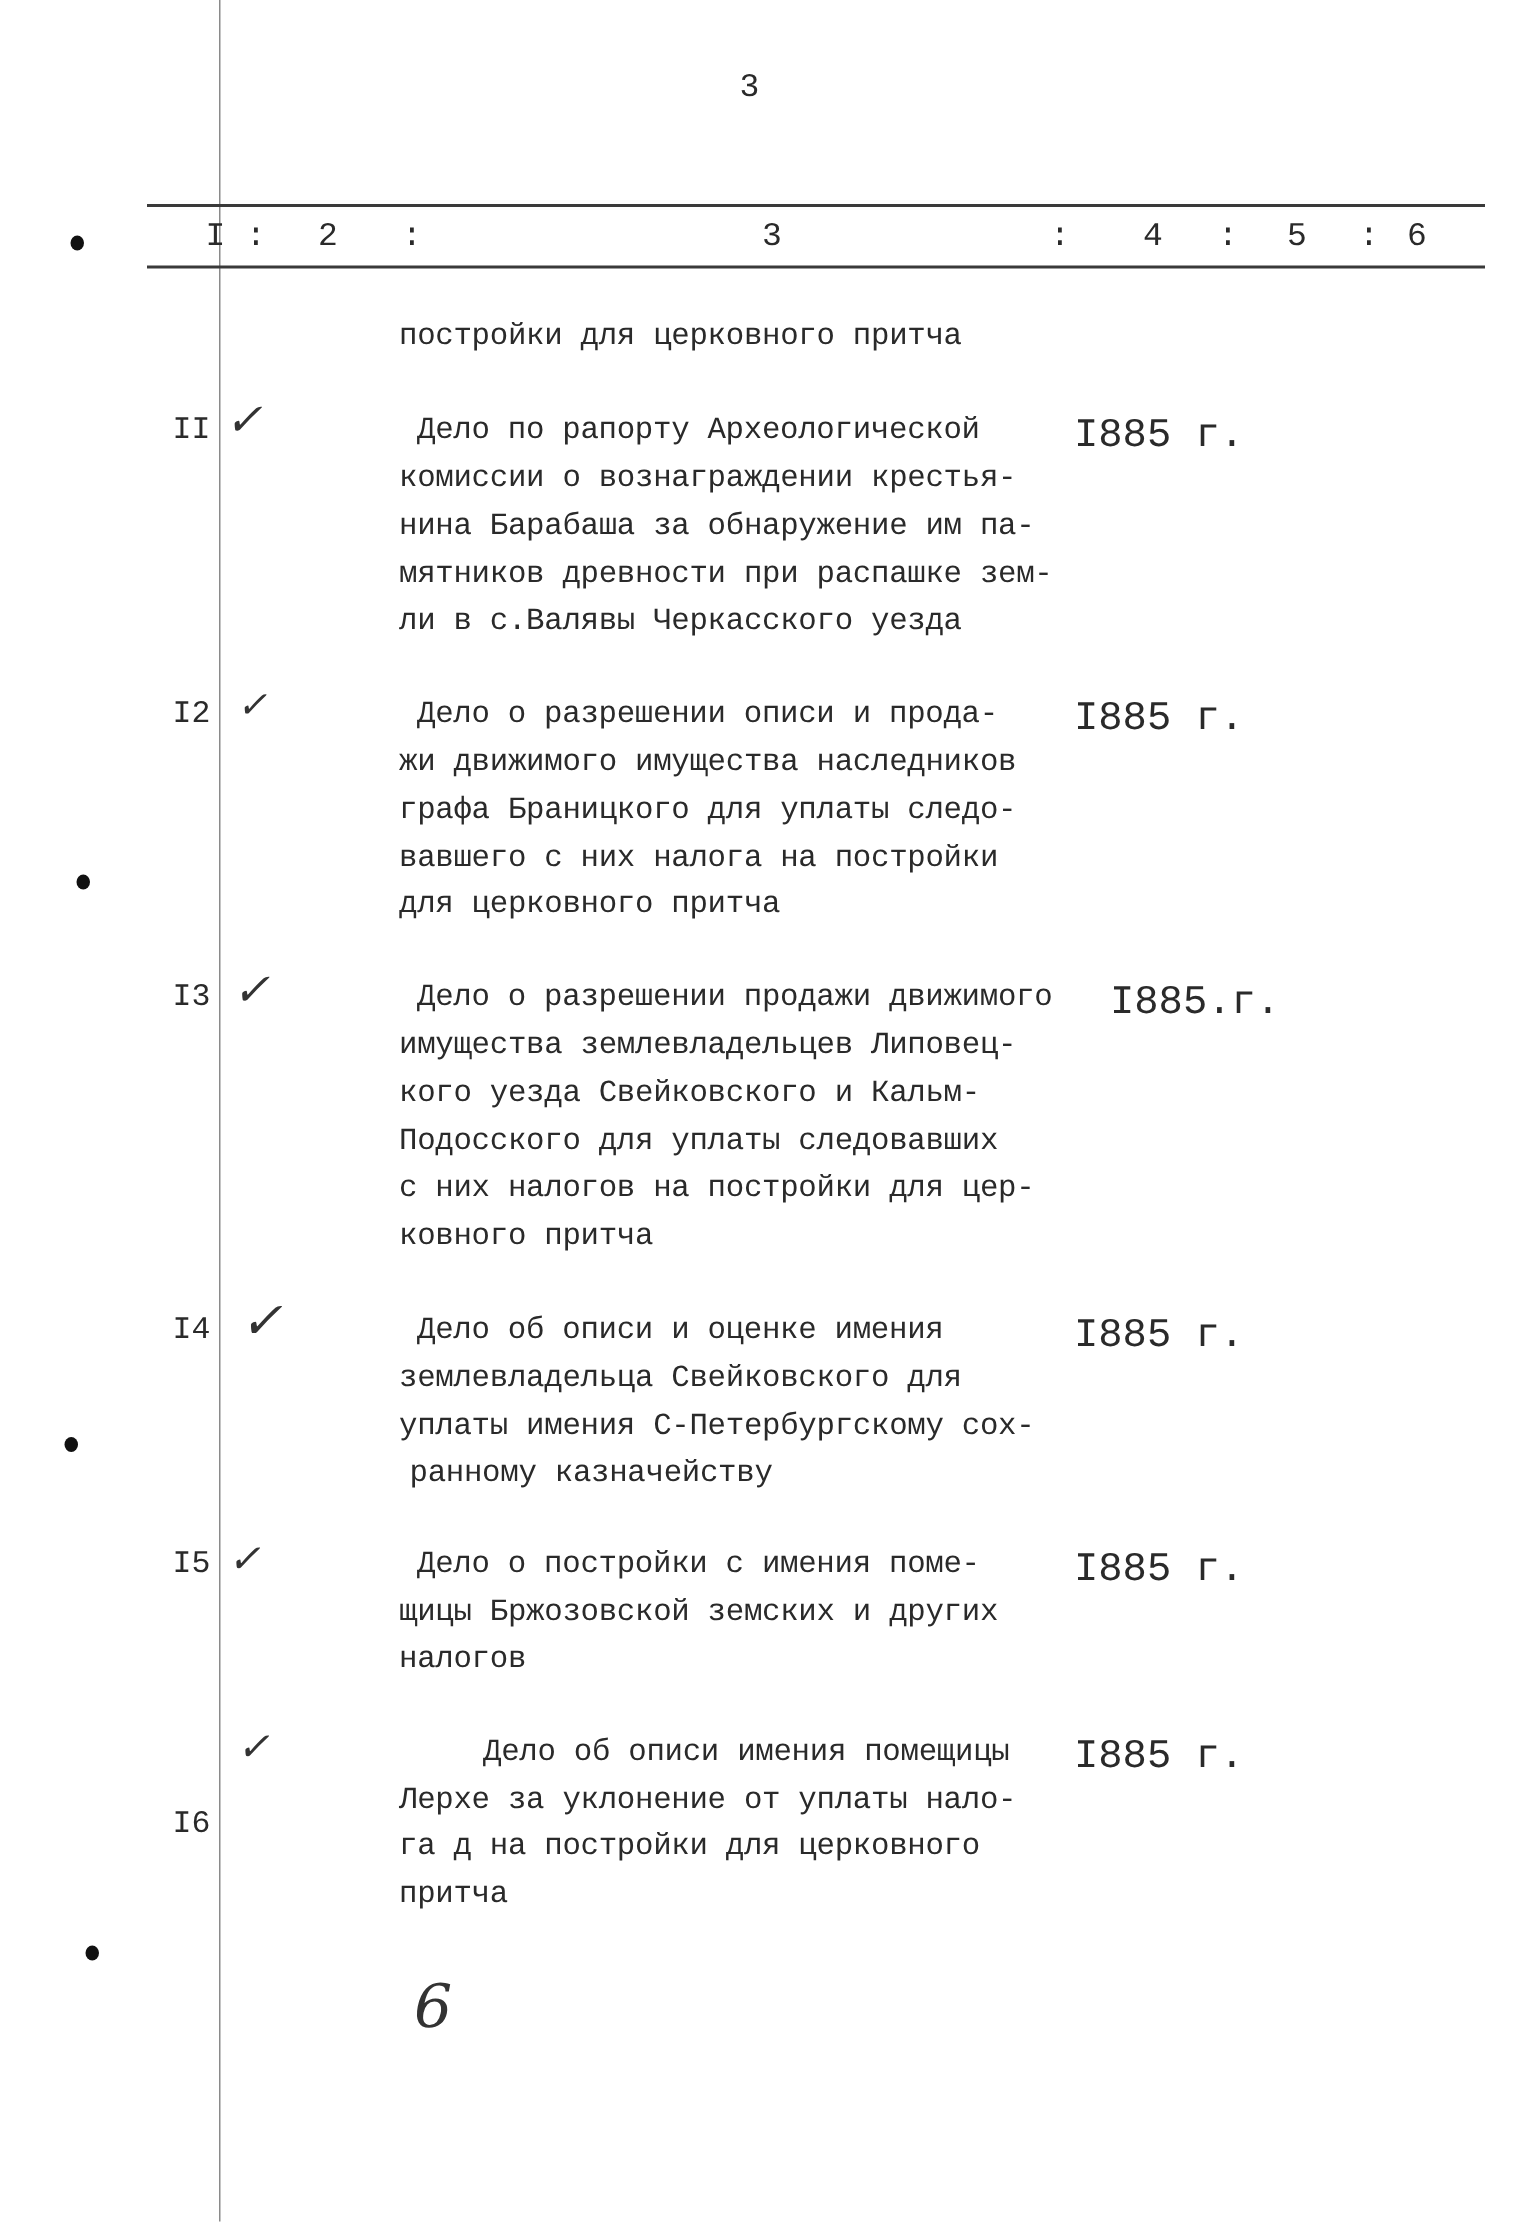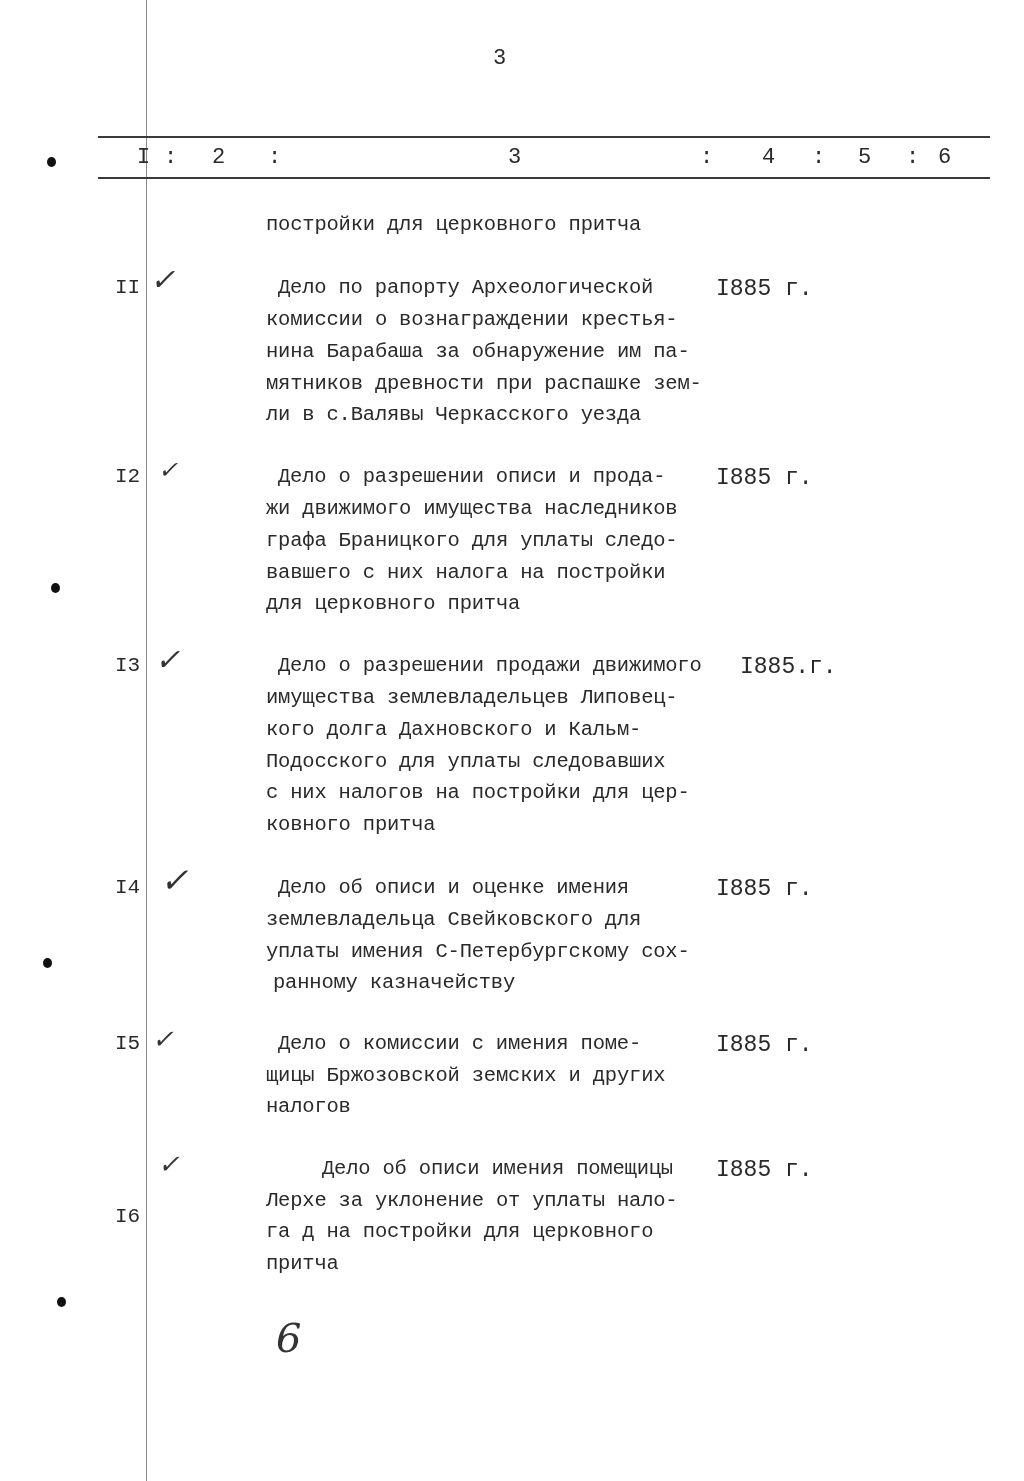--- a/index.html
+++ b/index.html
@@ -30,21 +30,21 @@
     .header-row span { position: absolute; top: 0; }
     .text {
       position: absolute; font-size: 20.5px; line-height: 31.5px; letter-spacing: -0.2px;
       white-space: pre;
     }
     .entry-num { position: absolute; font-size: 21px; }
     .check {
       position: absolute; font-family: "DejaVu Serif", serif; font-style: italic;
       font-size: 30px; color: #333;
     }
-    .year { position: absolute; font-size: 23px; }
+    .year { position: absolute; font-size: 27px; }
     .handwritten {
       position: absolute; font-family: "DejaVu Serif", serif; font-style: italic;
       font-size: 40px; color: #333;
     }
   </style>
 </head>
 <body>
 
 <div class="margin-line"></div>
 
@@ -93,41 +93,41 @@
   <div class="text" style="left:266px;top:557px;">вавшего с них налога на постройки</div>
   <div class="text" style="left:266px;top:588px;">для церковного притча</div>
   <div class="year" style="left:716px;top:465px;">I885 г.</div>
 </div>
 
 <div>
   <div class="entry-num" style="left:115px;top:654px;">I3</div>
   <div class="check" style="left:155px;top:642px;">✓</div>
   <div class="text" style="left:278px;top:650px;">Дело о разрешении продажи движимого</div>
   <div class="text" style="left:266px;top:682px;">имущества землевладельцев Липовец-</div>
-  <div class="text" style="left:266px;top:714px;">кого долга Дахновского и Кальм-</div>
+  <div class="text" style="left:266px;top:714px;">кого уезда Свейковского и Кальм-</div>
   <div class="text" style="left:266px;top:746px;">Подосского для уплаты следовавших</div>
   <div class="text" style="left:266px;top:777px;">с них налогов на постройки для цер-</div>
   <div class="text" style="left:266px;top:809px;text-align:right;">ковного притча</div>
   <div class="year" style="left:740px;top:654px;">I885.г.</div>
 </div>
 
 <div>
   <div class="entry-num" style="left:115px;top:876px;">I4</div>
   <div class="check" style="left:160px;top:860px;font-size:34px;">✓</div>
   <div class="text" style="left:278px;top:872px;">Дело об описи и оценке имения</div>
   <div class="text" style="left:266px;top:904px;">землевладельца Свейковского для</div>
   <div class="text" style="left:266px;top:936px;">уплаты имения С-Петербургскому сох-</div>
   <div class="text" style="left:273px;top:967px;">ранному казначейству</div>
   <div class="year" style="left:716px;top:876px;">I885 г.</div>
 </div>
 
 <div>
   <div class="entry-num" style="left:115px;top:1032px;">I5</div>
   <div class="check" style="left:152px;top:1024px;font-size:26px;">✓</div>
-  <div class="text" style="left:278px;top:1028px;">Дело о комиссии с имения поме-</div>
+  <div class="text" style="left:278px;top:1028px;">Дело о постройки с имения поме-</div>
   <div class="text" style="left:266px;top:1060px;">щицы Бржозовской земских и других</div>
   <div class="text" style="left:266px;top:1091px;">налогов</div>
   <div class="year" style="left:716px;top:1032px;">I885 г.</div>
 </div>
 
 <div>
   <div class="entry-num" style="left:115px;top:1157px;margin-top:48px;">I6</div>
   <div class="check" style="left:158px;top:1149px;font-size:26px;">✓</div>
   <div class="text" style="left:278px;top:1153px;margin-left:44px;">Дело об описи имения помещицы</div>
   <div class="text" style="left:266px;top:1185px;">Лерхе за уклонение от уплаты нало-</div>

